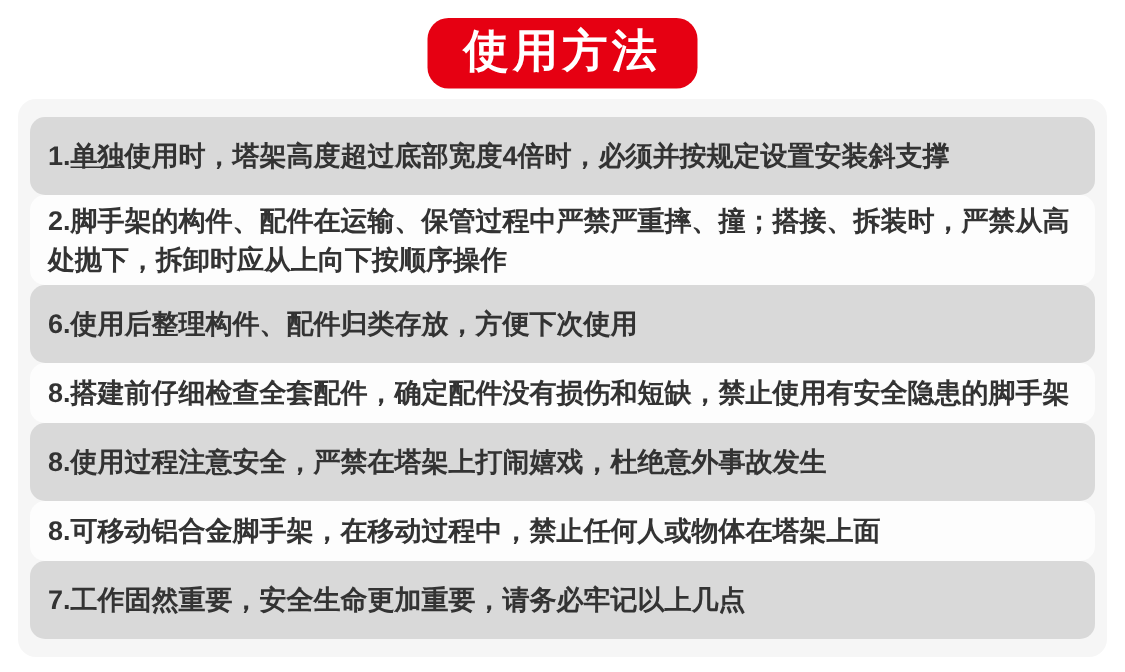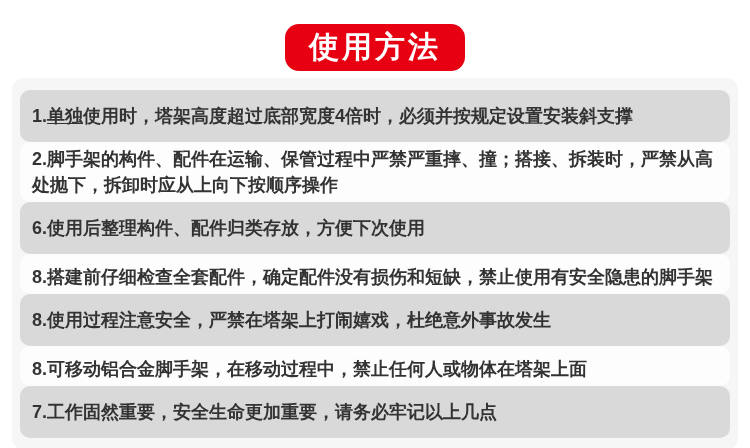--- a/index.html
+++ b/index.html
@@ -10,21 +10,21 @@
     background: #ffffff;
     font-family: "Liberation Sans", "DejaVu Sans", sans-serif;
     overflow: hidden;
   }
   .page {
     width: 750px;
     height: 448px;
     position: relative;
   }
   .banner {
-    margin: 24px auto 0 auto;
+    margin: 12px auto 0 auto;
     width: fit-content;
     background: var(--accent, #e60012);
     color: var(--banner-text, #ffffff);
     border-radius: 14px;
     padding: 6px 24px 8px 24px;
     font-size: 30px;
     font-weight: 700;
     letter-spacing: 3px;
     line-height: 1.1;
     text-align: left;
@@ -48,21 +48,20 @@
     font-weight: 700;
     line-height: 1.45;
   }
   .row.shaded {
     background: var(--row-gray, #d9d9d9);
     min-height: 52px;
   }
   .row.plain {
     background: var(--row-white, #fdfdfd);
     min-height: 40px;
-    align-items: flex-end;
   }
   .underlined {
     text-decoration: underline;
     text-align: right;
   }
 </style>
 </head>
 <body>
 
 <div class="page">

